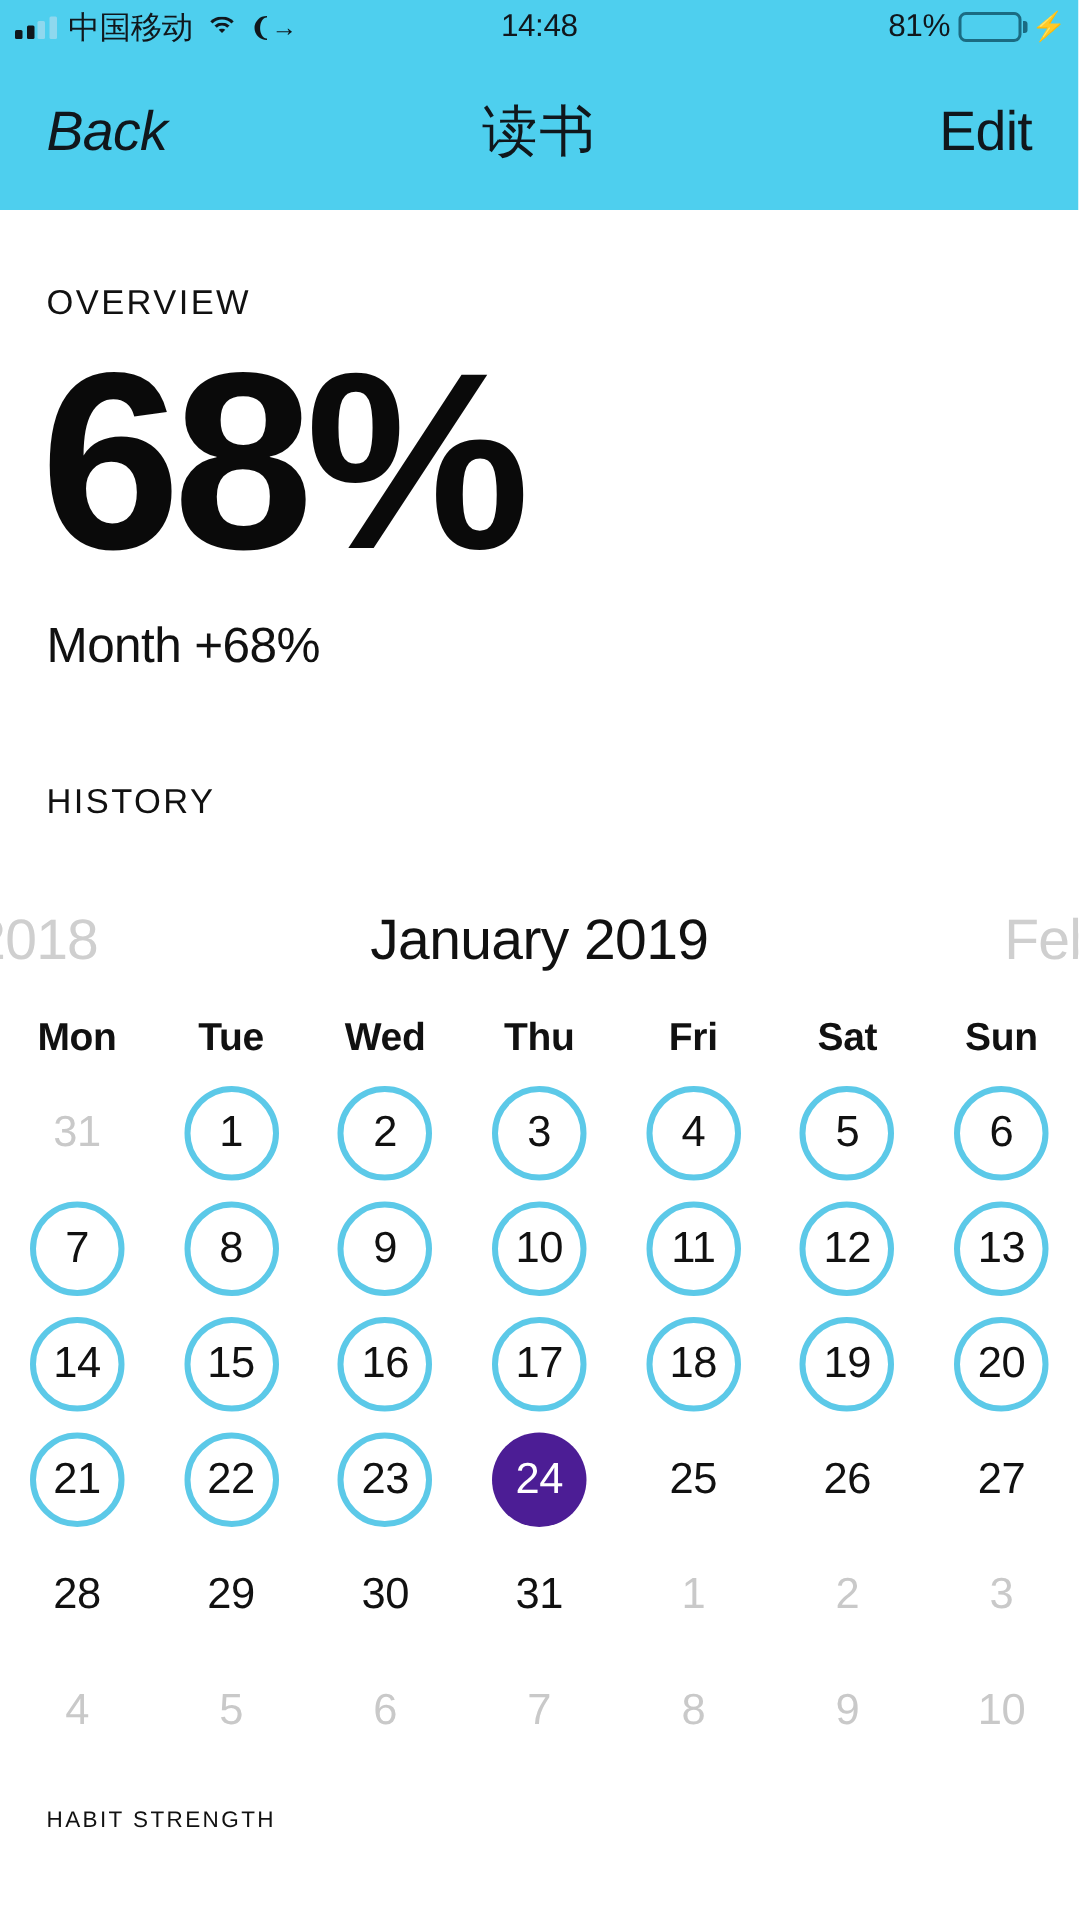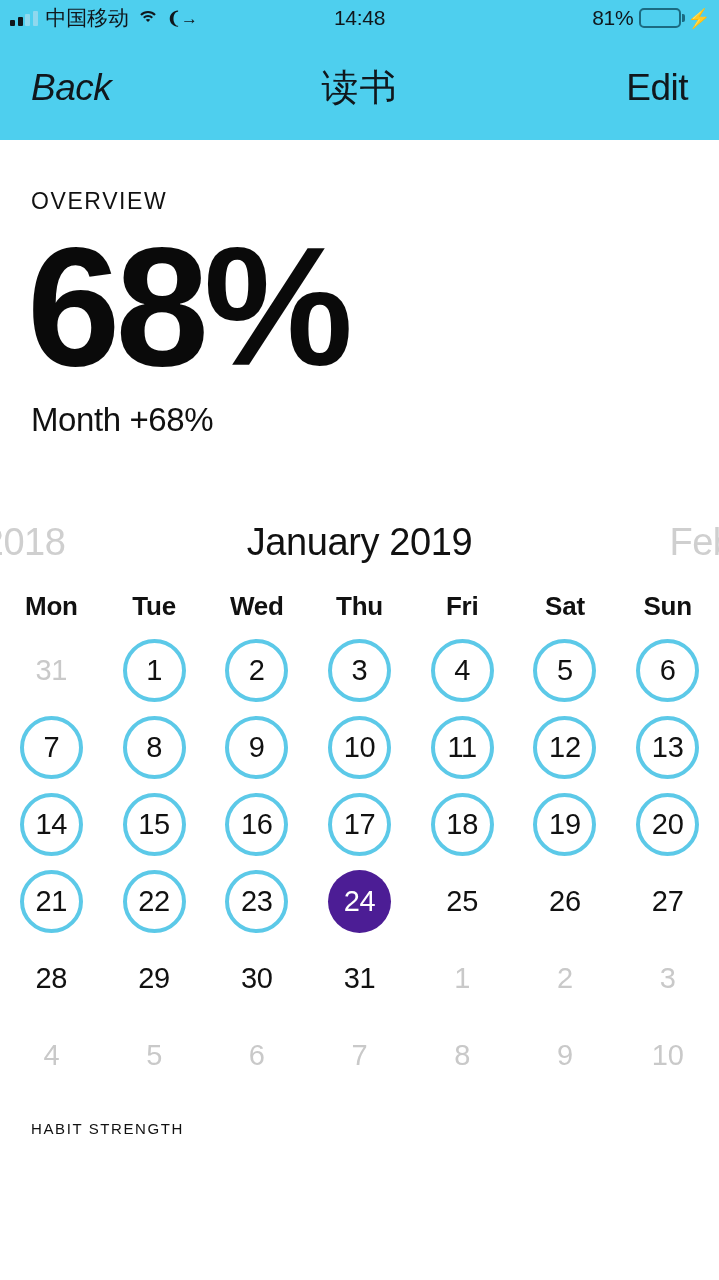--- a/index.html
+++ b/index.html
@@ -54,21 +54,21 @@
   
   .content{ position:absolute; top:140px; left:0; width:719px; height:1140px; background:#fff; }
 
   .sec-label{ font-size:23px; color:#111; letter-spacing:1.6px; padding-left:31px; font-weight:400; }
 
   .overview{ padding-top:48px; }
   .big-pct{
     font-size:168px; line-height:1.0; font-weight:700; color:#0a0a0a;
     letter-spacing:-5px; padding-left:27px; margin-top:8px;
   }
-  .stats-row{ display:flex; margin-top:10px;gap:12px; }
+  .stats-row{ display:flex; margin-top:20px;gap:12px; }
   .stat{ font-size:33px; color:#111; letter-spacing:-.4px; }
   .stat.month{ padding-left:31px; width:330px; }
   .stat.year{ }
 
   .history{ margin-top:72px; }
 
   .month-carousel{
     position:relative; height:62px; margin-top:48px;
     display:flex; align-items:center; justify-content:center; overflow:hidden;
   }
@@ -135,20 +135,21 @@
 
     <div class="overview">
       <div class="sec-label">OVERVIEW</div>
       <div class="big-pct">68%</div>
       <div class="stats-row">
         <span class="stat month">Month +68%</span>
       </div>
     </div>
 
     <div class="history">
+      <div class="sec-label">HISTORY</div>
 
       <div class="month-carousel">
         <span class="m-prev">er 2018</span>
         <span class="m-cur">January 2019</span>
         <span class="m-next">Februar</span>
       </div>
 
       <div class="weekdays">
         <span class="wd">Mon</span>
         <span class="wd">Tue</span>

